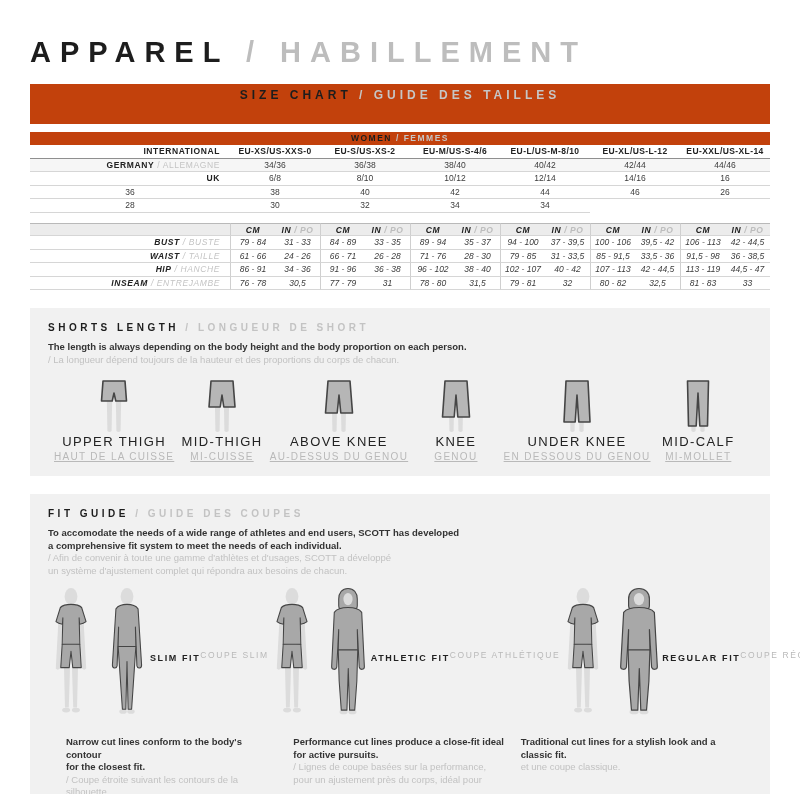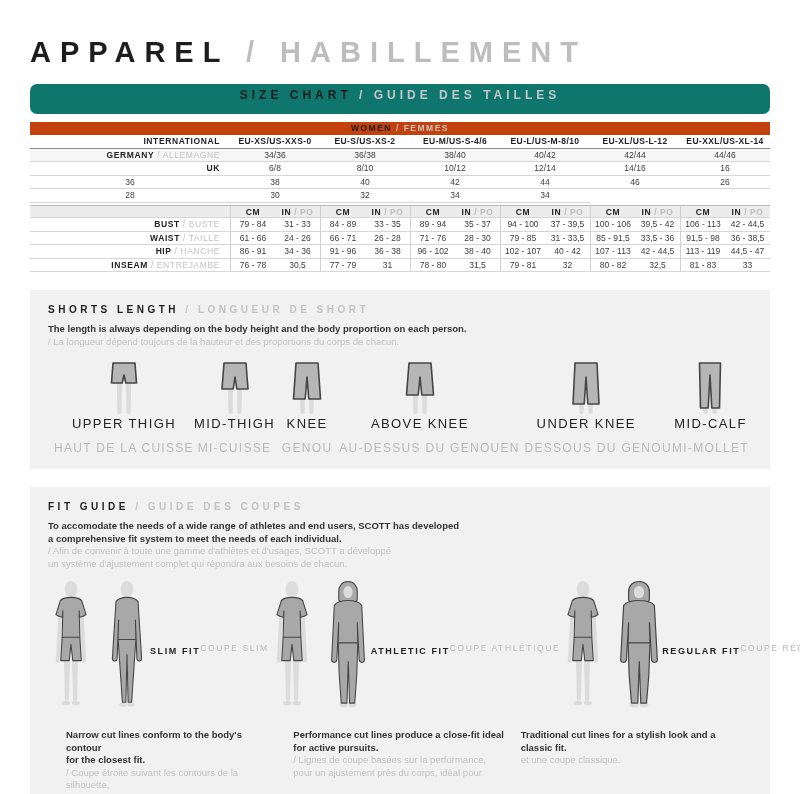--- a/index.html
+++ b/index.html
@@ -5,33 +5,33 @@
   * { margin:0; padding:0; box-sizing:border-box; }
   html,body { background:#ffffff; }
   body { width:800px; height:794px; font-family:"Liberation Sans", sans-serif; color:#1d1d1d; overflow:hidden; }
   .page { position:relative; width:800px; height:794px; }
 
   
   .title { padding:36px 0 0 30px; font-size:29px; font-weight:bold; letter-spacing:9px; white-space:nowrap; }
   .title .t-sep, .title .t-fr { color:#bdbdbd; }
 
   
-  .band { margin:15px 30px 0 30px; height:30px; line-height:22px; background:#0f766e; text-align:center;
-          font-size:12px; font-weight:bold; letter-spacing:4px;border-radius:7px; }
+  .band { margin:15px 30px 0 30px; height:40px; line-height:22px; background:#c2410c; text-align:center;
+          font-size:12px; font-weight:bold; letter-spacing:4px; }
   .band .b-sep, .band .b-fr { color:#c6c6c6; }
 
   
   .women-band { margin:8px 30px 0 30px; height:13px; line-height:13px; background:#c2410c; text-align:center;
                 font-size:8.5px; font-weight:bold; letter-spacing:1.5px; }
   .women-band .g-sep, .women-band .g-fr { color:#c6c6c6; }
 
   
   .grid { display:grid; margin:0 30px; width:740px; }
   .sizes { grid-template-columns:200px repeat(6, 1fr); }
-  .measure { grid-template-columns:200px repeat(12, 1fr); margin-top:2px; }
+  .measure { grid-template-columns:200px repeat(12, 1fr); margin-top:10px;font-style:italic; }
   .cell { font-size:8.5px; height:13.5px; line-height:13.5px; text-align:center; color:#3c3c3c;
           border-bottom:1px solid #d6d6d6; white-space:nowrap; overflow:hidden; }
   .cell.label { text-align:right; padding-right:10px; }
   .cell.label .en { font-weight:bold; color:#222; letter-spacing:.6px; }
   .cell.label .fr { color:#c4c4c4; letter-spacing:.6px; }
   .sizes .hdr { font-weight:bold; color:#222; letter-spacing:.4px; border-bottom:1px solid #8f8f8f; }
   .sizes .alt { background:#f6f6f6; }
   .measure .unit { background:#ececec; font-weight:bold; color:#222; letter-spacing:.6px; border-top:1px solid #b9b9b9; }
   .measure .unit .po { color:#bdbdbd; font-weight:bold; }
   .measure .vline { border-left:1px solid #cfcfcf; }
@@ -43,21 +43,21 @@
   .sec-head .h-sep, .sec-head .h-fr { color:#c3c3c3; }
   .intro { margin-top:8px; }
   .intro .en-line { font-size:9.5px; font-weight:bold; color:#333; line-height:12.5px; }
   .intro .fr-line { font-size:9.5px; color:#c2c2c2; line-height:12.5px; }
 
   
   .shorts-row { display:flex; margin-top:10px; padding:0 6px; }
   .shorts-item { flex:1 1 0; display:flex; flex-direction:column; align-items:center; }
   .shorts-item svg { display:block; }
   .s-lab-en { margin-top:0; font-size:13px; font-weight:normal; letter-spacing:1.4px; color:#222; white-space:nowrap; }
-  .s-lab-fr { margin-top:10px; font-size:12px; letter-spacing:1.3px; color:#b9b9b9; white-space:nowrap; }
+  .s-lab-fr { margin-top:2px; font-size:10px; letter-spacing:1.3px; color:#b9b9b9; white-space:nowrap;text-decoration:underline; }
 
   
   .fit-row { display:flex; margin-top:10px; }
   .fit-group { flex:1 1 0; display:flex; flex-direction:row; align-items:center; }
   .fit-figs { display:flex; gap:10px; align-items:flex-end; }
   .f-lab-en { margin-top:8px; font-size:9px; font-weight:bold; letter-spacing:1.6px; color:#222; white-space:nowrap; }
   .f-lab-fr { margin-top:2px; font-size:8.5px; letter-spacing:1.6px; color:#b9b9b9; white-space:nowrap; }
   .fit-desc-row { display:grid; grid-template-columns:repeat(3,1fr); margin-top:16px; padding:0 18px 4px 18px; column-gap:14px; }
   .fit-desc .en-line { font-size:9.5px; font-weight:bold; color:#333; line-height:12.5px; }
   .fit-desc .fr-line { font-size:9.5px; color:#c2c2c2; line-height:12.5px; }
@@ -221,36 +221,36 @@
               </svg>
             </div>
             <div class="s-lab-en">MID-THIGH</div>
             <div class="s-lab-fr">MI-CUISSE</div>
           </div>
           <div class="shorts-item">
             <div class="fig">
               <svg width="64" height="58" viewBox="0 0 64 58" xmlns="http://www.w3.org/2000/svg">
                 <path d="M24.5,6 L30.5,6 L29.6,55 Q27.5,57 25.4,55 Z" fill="#dcdcdc"></path>
                 <path d="M33.5,6 L39.5,6 L38.6,55 Q36.5,57 34.4,55 Z" fill="#dcdcdc"></path>
+                <path d="M21,5 L43,5 L45.5,37 L33.8,37 L32,19 L30.2,37 L18.5,37 Z" fill="#b6b6b6" stroke="#454545" stroke-width="1.6" stroke-linejoin="round"></path>
+              </svg>
+            </div>
+            <div class="s-lab-en">ABOVE KNEE</div>
+            <div class="s-lab-fr">AU-DESSUS DU GENOU</div>
+          </div>
+          <div class="shorts-item">
+            <div class="fig">
+              <svg width="64" height="58" viewBox="0 0 64 58" xmlns="http://www.w3.org/2000/svg">
+                <path d="M24.5,6 L30.5,6 L29.6,55 Q27.5,57 25.4,55 Z" fill="#dcdcdc"></path>
+                <path d="M33.5,6 L39.5,6 L38.6,55 Q36.5,57 34.4,55 Z" fill="#dcdcdc"></path>
                 <path d="M21,5 L43,5 L45.5,41 L33.8,41 L32,19 L30.2,41 L18.5,41 Z" fill="#b6b6b6" stroke="#454545" stroke-width="1.6" stroke-linejoin="round"></path>
               </svg>
             </div>
             <div class="s-lab-en">KNEE</div>
             <div class="s-lab-fr">GENOU</div>
-          </div>
-          <div class="shorts-item">
-            <div class="fig">
-              <svg width="64" height="58" viewBox="0 0 64 58" xmlns="http://www.w3.org/2000/svg">
-                <path d="M24.5,6 L30.5,6 L29.6,55 Q27.5,57 25.4,55 Z" fill="#dcdcdc"></path>
-                <path d="M33.5,6 L39.5,6 L38.6,55 Q36.5,57 34.4,55 Z" fill="#dcdcdc"></path>
-                <path d="M21,5 L43,5 L45.5,37 L33.8,37 L32,19 L30.2,37 L18.5,37 Z" fill="#b6b6b6" stroke="#454545" stroke-width="1.6" stroke-linejoin="round"></path>
-              </svg>
-            </div>
-            <div class="s-lab-en">ABOVE KNEE</div>
-            <div class="s-lab-fr">AU-DESSUS DU GENOU</div>
           </div>
           <div class="shorts-item">
             <div class="fig">
               <svg width="64" height="58" viewBox="0 0 64 58" xmlns="http://www.w3.org/2000/svg">
                 <path d="M24.5,6 L30.5,6 L29.6,55 Q27.5,57 25.4,55 Z" fill="#dcdcdc"></path>
                 <path d="M33.5,6 L39.5,6 L38.6,55 Q36.5,57 34.4,55 Z" fill="#dcdcdc"></path>
                 <path d="M21,5 L43,5 L45,46 L33.8,46 L32,19 L30.2,46 L19,46 Z" fill="#b6b6b6" stroke="#454545" stroke-width="1.6" stroke-linejoin="round"></path>
               </svg>
             </div>
             <div class="s-lab-en">UNDER KNEE</div>

